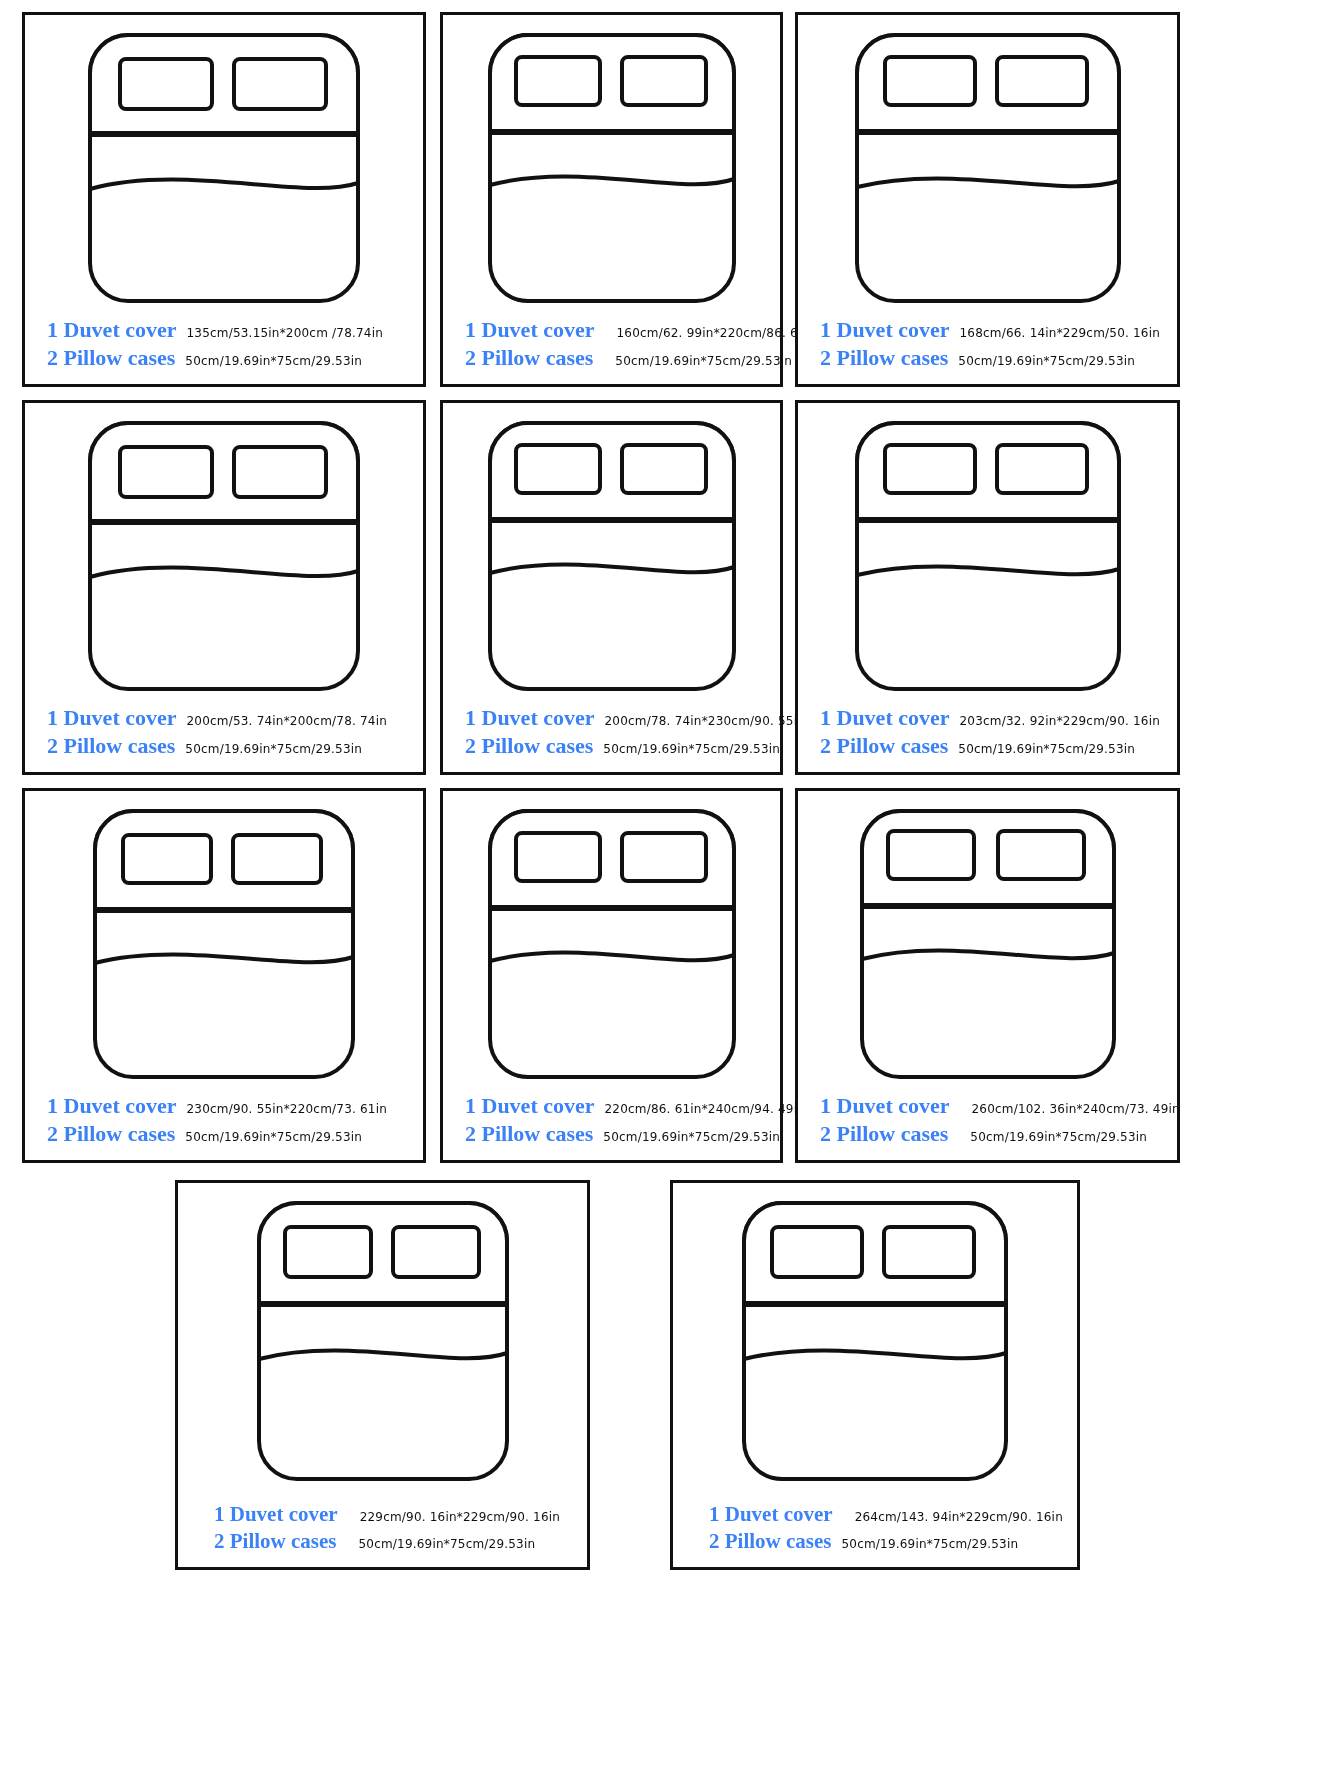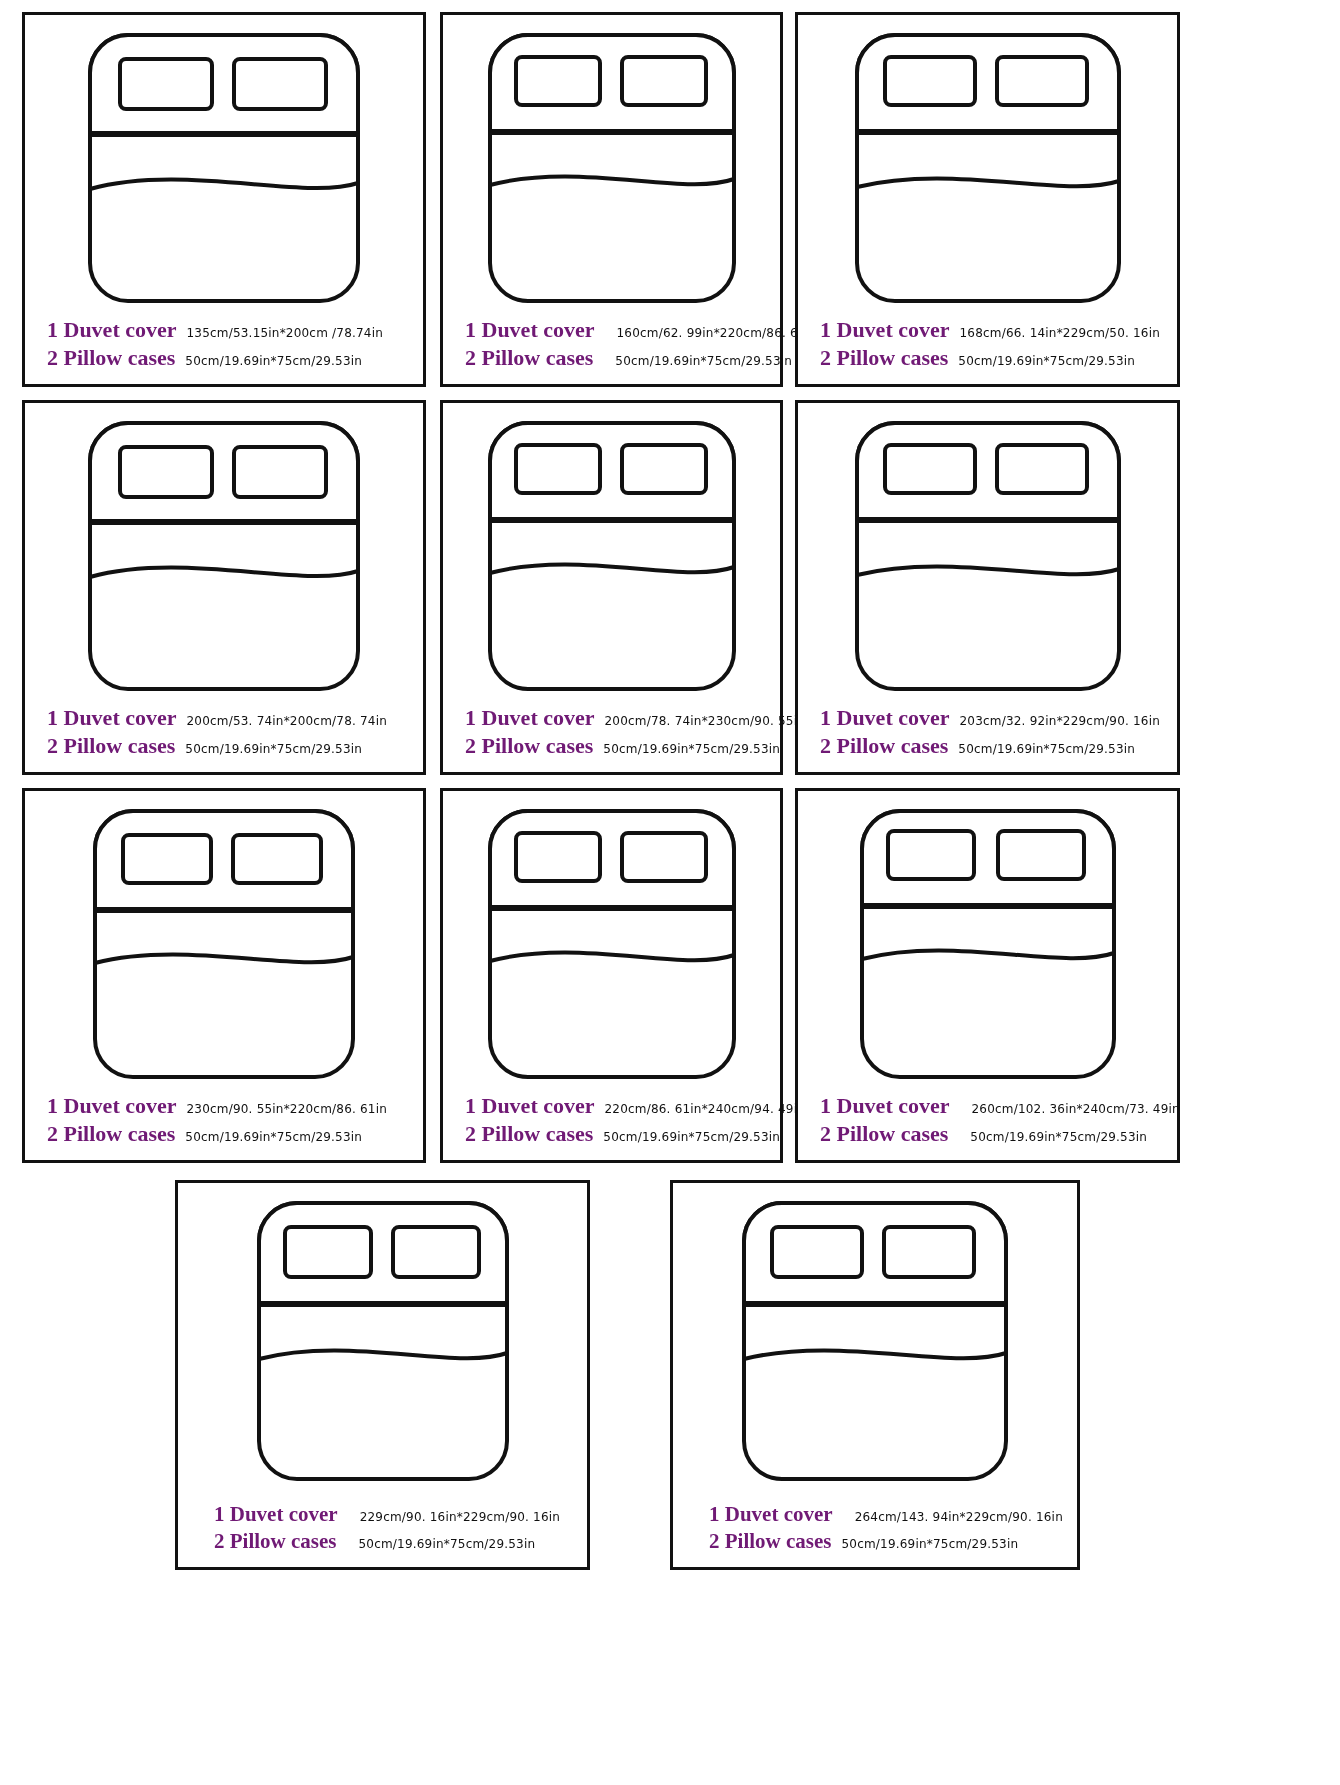--- a/index.html
+++ b/index.html
@@ -62,21 +62,21 @@
     display: flex;
     align-items: baseline;
     white-space: nowrap;
     padding: 1px 0 1px 22px;
   }
   .lbl {
     font-family: "Liberation Serif", serif;
     font-weight: bold;
     font-size: 22px;
     letter-spacing: 0px;
-    color: #701a75;
+    color: #3b82f6;
   }
   .dims {
     font-family: "DejaVu Sans", sans-serif;
     font-size: 12px;
     color: #111;
     margin-left: 10px;
     letter-spacing: 0.2px;
   }
   .dims.sp { margin-left: 22px; }
   .r4 .label-row { padding-left: 36px; }
@@ -226,21 +226,21 @@
           <rect x="16" y="12" width="258" height="266" rx="38" ry="38" fill="#fff" stroke="#111" stroke-width="4"></rect>
           <path d="M16 110 L274 110 L274 50 A38 38 0 0 0 236 12 L54 12 A38 38 0 0 0 16 50 Z" fill="#fff" stroke="#111" stroke-width="4"></path>
           <rect x="44" y="36" width="88" height="48" rx="6" ry="6" fill="#fff" stroke="#111" stroke-width="4"></rect>
           <rect x="154" y="36" width="88" height="48" rx="6" ry="6" fill="#fff" stroke="#111" stroke-width="4"></rect>
           <path d="M16 112 L274 112 L274 158 C222 176 108 140 16 164 Z" fill="#fff" stroke="#111" stroke-width="4"></path>
         </svg>
       </div>
       <div class="labels">
         <div class="label-row">
           <span class="lbl">1 Duvet cover</span>
-          <span class="dims">230cm/90. 55in*220cm/86. 61in</span>
+          <span class="dims">230cm/90. 55in*220cm/73. 61in</span>
         </div>
         <div class="label-row">
           <span class="lbl">2 Pillow cases</span>
           <span class="dims">50cm/19.69in*75cm/29.53in</span>
         </div>
       </div>
     </div>
 
     <div class="cell r3 c2">
       <div class="bed-wrap">

